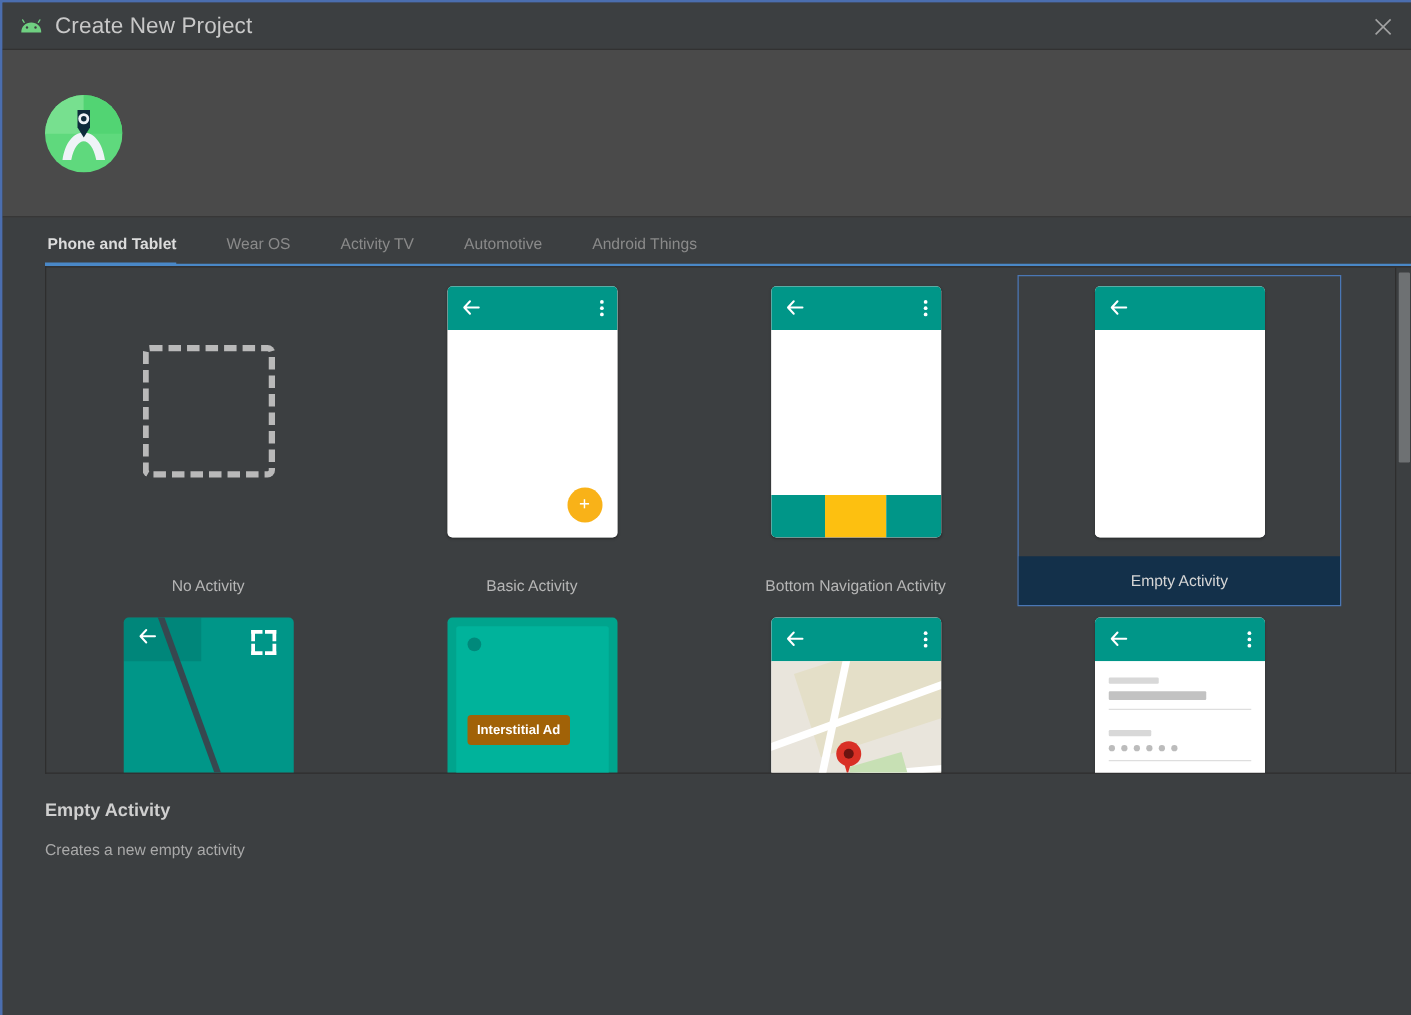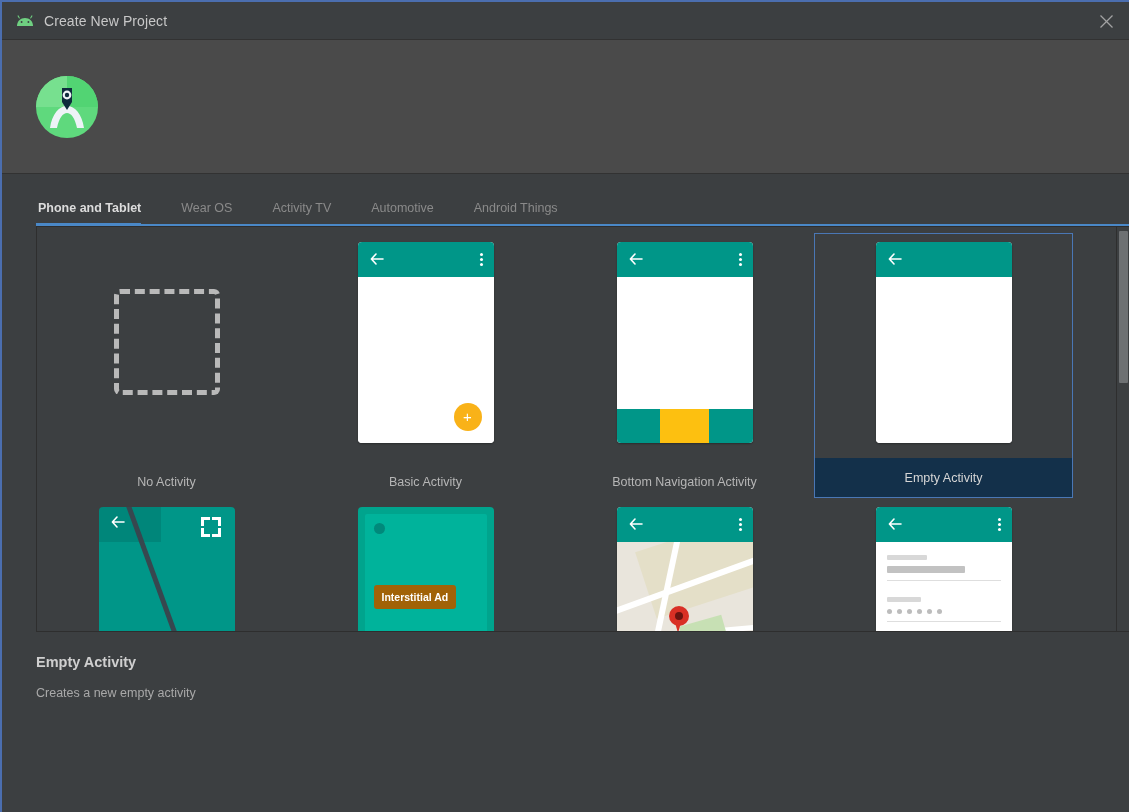--- a/index.html
+++ b/index.html
@@ -33,21 +33,21 @@
     padding-left: 14px;
     position: relative;
     border-bottom: 1px solid #323232;
   }
   .titlebar-icon {
     width: 18px; height: 18px;
     margin-right: 10px;
     display: flex; align-items: center; justify-content: center;
   }
   .titlebar-title {
-    font-size: 14px;
+    font-size: 18px;
     color: #c8c8c8;
     letter-spacing: .1px;
   }
   .close-btn {
     position: absolute;
     right: 0; top: 0;
     width: 46px; height: 38px;
     display: flex; align-items: center; justify-content: center;
     cursor: pointer;
   }
@@ -81,21 +81,21 @@
     height: 626px;
     background: #3c3f41;
     padding: 0 0 0 0;
   }
 
   
   .tabs {
     display: flex;
     align-items: flex-end;
     padding-left: 34px;
-    height: 52px;
+    height: 39px;
     position: relative;
     text-align: center;
   }
   .tab {
     font-size: 12.5px;
     color: #8a8a8a;
     padding: 0 18px 11px 0;
     margin-right: 22px;
     cursor: pointer;
     position: relative;

